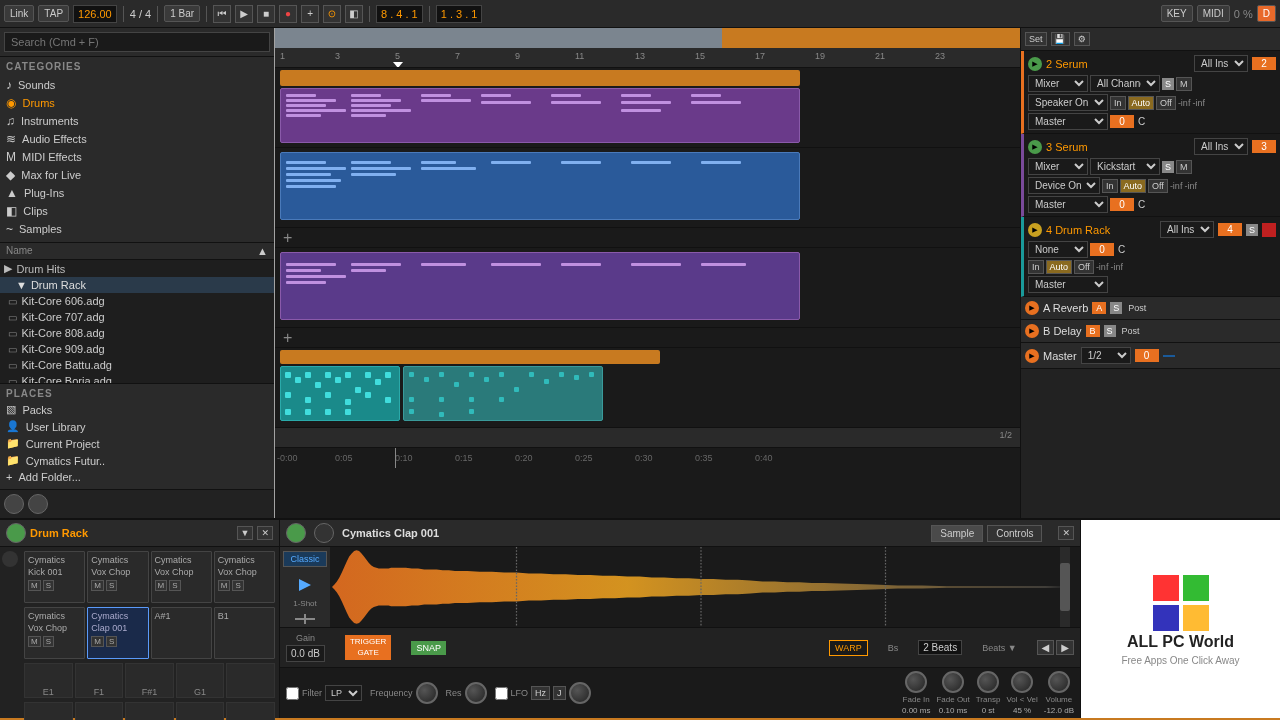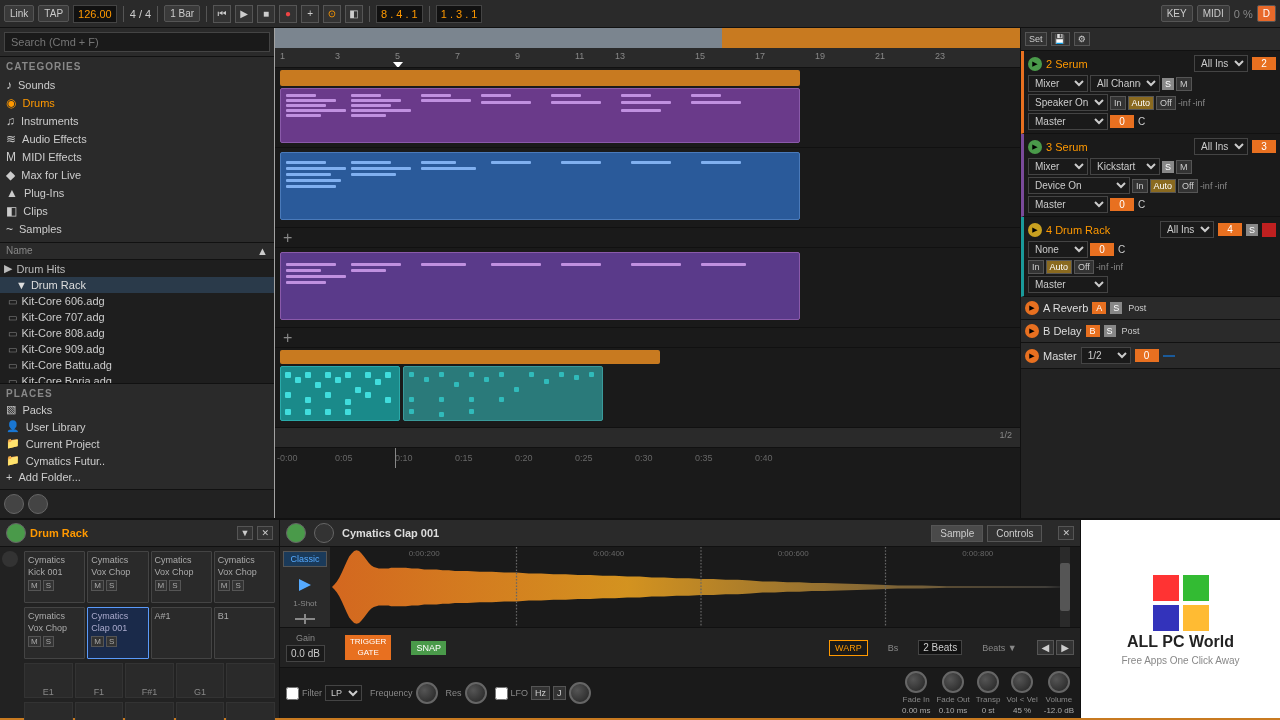--- a/index.html
+++ b/index.html
@@ -539,21 +539,21 @@
       <div style="position:absolute; left:0; top:0; height:100%; width:60%; background:#5a8abf; opacity:0.7;"></div>
     </div>
 
     <div class="timeline-wrapper">
       <div class="timeline-num" style="left:5px;">1</div>
       <div class="timeline-num" style="left:60px;">3</div>
       <div class="timeline-num" style="left:120px;">5</div>
       <div class="timeline-num" style="left:180px;">7</div>
       <div class="timeline-num" style="left:240px;">9</div>
       <div class="timeline-num" style="left:300px;">11</div>
-      <div class="timeline-num" style="left:340px;">13</div>
+      <div class="timeline-num" style="left:360px;">13</div>
       <div class="timeline-num" style="left:420px;">15</div>
       <div class="timeline-num" style="left:480px;">17</div>
       <div class="timeline-num" style="left:540px;">19</div>
       <div class="timeline-num" style="left:600px;">21</div>
       <div class="timeline-num" style="left:660px;">23</div>
 
       <div style="position:absolute; left:118px; top:14px; width:0; height:0; border-left:5px solid transparent; border-right:5px solid transparent; border-top:6px solid #fff;"></div>
     </div>
 
     <div id="track-area">
@@ -766,21 +766,21 @@
         <select class="mixer-select"><option>All Ins</option></select>
         <div class="vol-display">3</div>
       </div>
       <div class="mixer-row">
         <select class="mixer-select" style="width:60px;"><option>Mixer</option></select>
         <select class="mixer-select" style="width:70px;"><option>Kickstart</option></select>
         <button class="s-btn">S</button>
         <button class="mixer-btn">M</button>
       </div>
       <div class="mixer-row">
-        <select class="mixer-select" style="width:102px;"><option>Device On</option></select>
+        <select class="mixer-select" style="width:72px;"><option>Device On</option></select>
         <button class="mixer-btn">In</button>
         <button class="mixer-btn auto">Auto</button>
         <button class="mixer-btn">Off</button>
         <span class="inf-text">-inf</span>
         <span class="inf-text">-inf</span>
       </div>
       <div class="mixer-row">
         <select class="mixer-select" style="width:80px;"><option>Master</option></select>
         <div class="vol-display">0</div>
         <span style="color:#ccc; font-size:10px; margin-left:2px;">C</span>
@@ -977,26 +977,20 @@
           <svg width="20" height="10" viewBox="0 0 20 10">
               <line x1="0" y1="5" x2="20" y2="5" stroke="#888" stroke-width="2"></line>
               <line x1="10" y1="0" x2="10" y2="10" stroke="#888" stroke-width="2"></line>
             </svg>
         </div>
 
       </div>
 
       <div style="position:absolute; left:52px; top:0; right:10px; bottom:0; background:#1a1a1a;">
         
-        <div style="position:absolute; top:2px; left:0; right:0; display:flex; justify-content:space-around; z-index:2;">
-          <span style="font-size:8px; color:#666;">0:00:200</span>
-          <span style="font-size:8px; color:#666;">0:00:400</span>
-          <span style="font-size:8px; color:#666;">0:00:600</span>
-          <span style="font-size:8px; color:#666;">0:00:800</span>
-        </div>
         <svg id="waveform-svg" viewBox="0 0 600 100" preserveAspectRatio="none">
           <defs>
             <linearGradient id="waveGrad" x1="0" y1="0" x2="1" y2="0">
               <stop offset="0%" stop-color="#e87020"></stop>
               <stop offset="40%" stop-color="#e8a020"></stop>
               <stop offset="100%" stop-color="#4a4a4a"></stop>
             </linearGradient>
           </defs>
           <rect x="0" y="0" width="600" height="100" fill="#1a1a1a"></rect>
 

